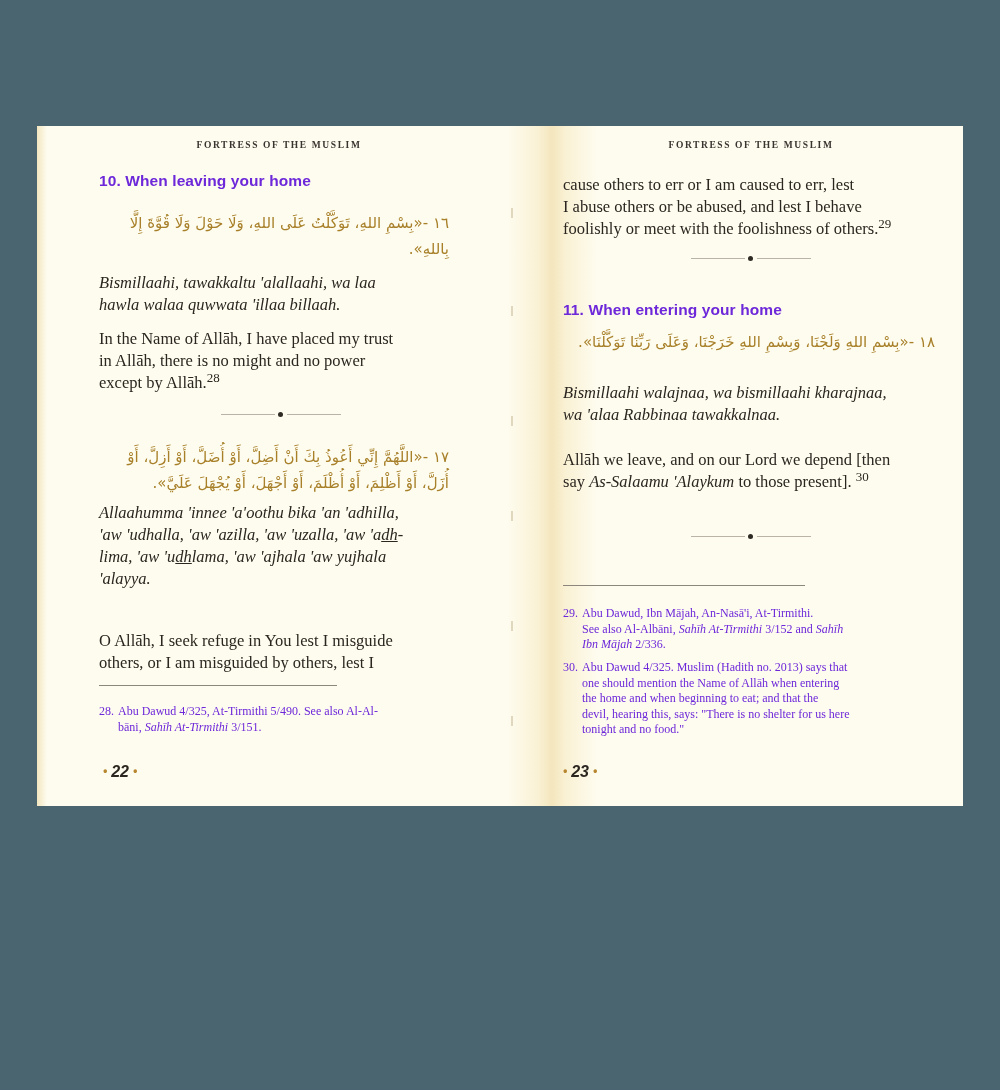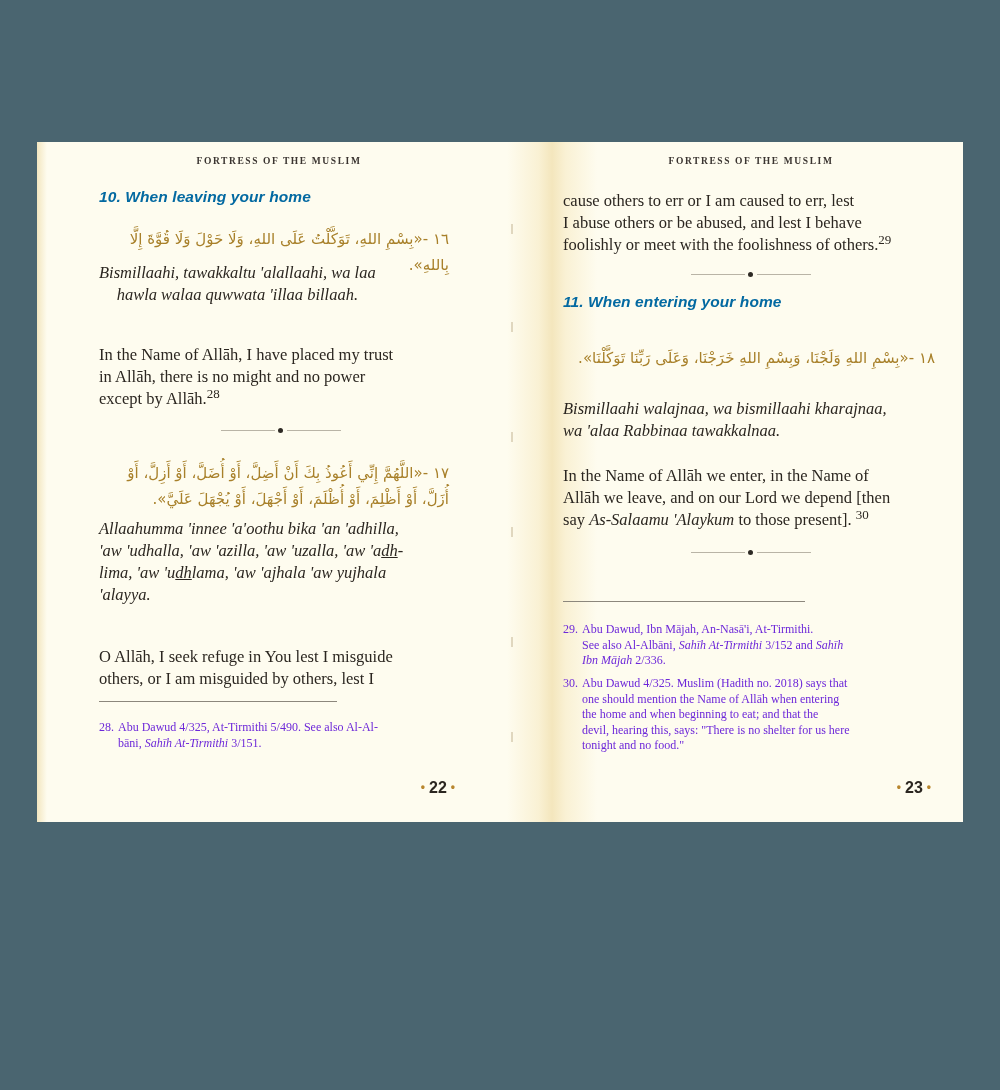--- a/index.html
+++ b/index.html
@@ -15,21 +15,20 @@
     font-family: "Liberation Serif", "DejaVu Serif", serif;
   }
   .spread {
     position: absolute;
     left: 37px;
     top: 126px;
     width: 926px;
     height: 680px;
     background: #fefcef;
     overflow: hidden;
-    margin-top: 16px;
   }
   .gutter-shade {
     position: absolute;
     left: 470px;
     top: 0;
     width: 90px;
     height: 100%;
     background: linear-gradient(to right,
       rgba(250,238,200,0) 0%,
       rgba(246,232,190,0.55) 35%,
@@ -70,23 +69,22 @@
     color: #3a3430;
   }
   .page.left .running-head { left: 20px; }
   .page.right .running-head { left: 0; }
 
   .section-heading {
     position: absolute;
     font-family: "Liberation Sans", "DejaVu Sans", sans-serif;
     font-weight: bold;
     font-size: 15.5px;
-    color: #0369a1;
+    color: #6d28d9;
     letter-spacing: 0.1px;
-    font-style: italic;
   }
   .arabic {
     position: absolute;
     direction: rtl;
     text-align: right;
     font-family: "DejaVu Sans", sans-serif;
     font-size: 15px;
     color: #a8802a;
     line-height: 26px;
   }
@@ -147,25 +145,26 @@
     left: 0;
   }
   .footnote .body {
     display: block;
     padding-left: 19px;
     text-indent: 0;
   }
   .page-number {
     position: absolute;
     width: 100%;
-    text-align: right;
+    text-align: left;
     font-family: "Liberation Sans", "DejaVu Sans", sans-serif;
     font-weight: bold;
     font-size: 16px;
     color: #2b2620;
+    font-style: italic;
   }
   .page-number .bullet {
     color: #b8862e;
     font-size: 12px;
     vertical-align: 2px;
     margin: 0 4px;
   }
   .u { text-decoration: underline; }
 </style>
 </head>
@@ -181,21 +180,21 @@
   <div class="bleed-mark" style="top:495px"></div>
   <div class="bleed-mark" style="top:590px"></div>
 
   <div class="page left">
     <div class="running-head" style="left:0">FORTRESS OF THE MUSLIM</div>
 
     <div class="section-heading" style="left:0; top:46px;">10. When leaving your home</div>
 
     <div class="arabic" style="left:-10px; width:360px; top:84px;">١٦ -«بِسْمِ اللهِ، تَوَكَّلْتُ عَلَى اللهِ، وَلَا حَوْلَ وَلَا قُوَّةَ إِلَّا بِاللهِ».</div>
 
-    <div class="translit" style="left:0; top:120px;text-align:center;">
+    <div class="translit" style="left:0; top:146px;">
       <div>Bismillaahi, tawakkaltu 'alallaahi, wa laa</div>
       <div>hawla walaa quwwata 'illaa billaah.</div>
     </div>
 
     <div class="translation" style="left:0; top:202px;">
       <div>In the Name of Allāh, I have placed my trust</div>
       <div>in Allāh, there is no might and no power</div>
       <div><span>except by Allāh.</span><sup>28</sup></div>
     </div>
 
@@ -245,31 +244,30 @@
       <div>I abuse others or be abused, and lest I behave</div>
       <div><span>foolishly or meet with the foolishness of others.</span><sup>29</sup></div>
     </div>
 
     <div class="divider" style="left:128px; top:129px;">
       <div class="line l"></div>
       <div class="dot"></div>
       <div class="line r"></div>
     </div>
 
-    <div class="section-heading" style="left:0; top:151px;text-align:center;">11. When entering your home</div>
+    <div class="section-heading" style="left:0; top:175px;text-align:center;">11. When entering your home</div>
 
     <div class="arabic" style="left:-2px; width:374px; top:203px;">١٨ -«بِسْمِ اللهِ وَلَجْنَا، وَبِسْمِ اللهِ خَرَجْنَا، وَعَلَى رَبِّنَا تَوَكَّلْنَا».</div>
 
     <div class="translit" style="left:0; top:256px;">
       <div>Bismillaahi walajnaa, wa bismillaahi kharajnaa,</div>
       <div>wa 'alaa Rabbinaa tawakkalnaa.</div>
     </div>
 
     <div class="translation" style="left:0; top:323px;">
-      <div>In the Name of Allāh we enter, in the Name of</div>
       <div>Allāh we leave, and on our Lord we depend [then</div>
       <div><span>say </span><i>As-Salaamu 'Alaykum</i><span> to those present].</span> <sup>30</sup></div>
     </div>
 
     <div class="divider" style="left:128px; top:407px;">
       <div class="line l"></div>
       <div class="dot"></div>
       <div class="line r"></div>
     </div>
 
@@ -280,21 +278,21 @@
       <span class="body">
         <span>Abu Dawud, Ibn Mājah, An-Nasā'i, At-Tirmithi.</span><br>
         <span>See also Al-Albāni, </span><i>Sahīh At-Tirmithi</i><span> 3/152 and </span><i>Sahīh</i><br>
         <i>Ibn Mājah</i><span> 2/336.</span>
       </span>
     </div>
 
     <div class="footnote" style="left:0; top:534px; width:372px;">
       <span class="num">30.</span>
       <span class="body">
-        <span>Abu Dawud 4/325. Muslim (Hadith no. 2018) says that</span><br>
+        <span>Abu Dawud 4/325. Muslim (Hadith no. 2013) says that</span><br>
         <span>one should mention the Name of Allāh when entering</span><br>
         <span>the home and when beginning to eat; and that the</span><br>
         <span>devil, hearing this, says: "There is no shelter for us here</span><br>
         <span>tonight and no food."</span>
       </span>
     </div>
 
     <div class="page-number" style="left:-4px; top:637px;">
       <span class="bullet">•</span><span>23</span><span class="bullet">•</span>
     </div>

